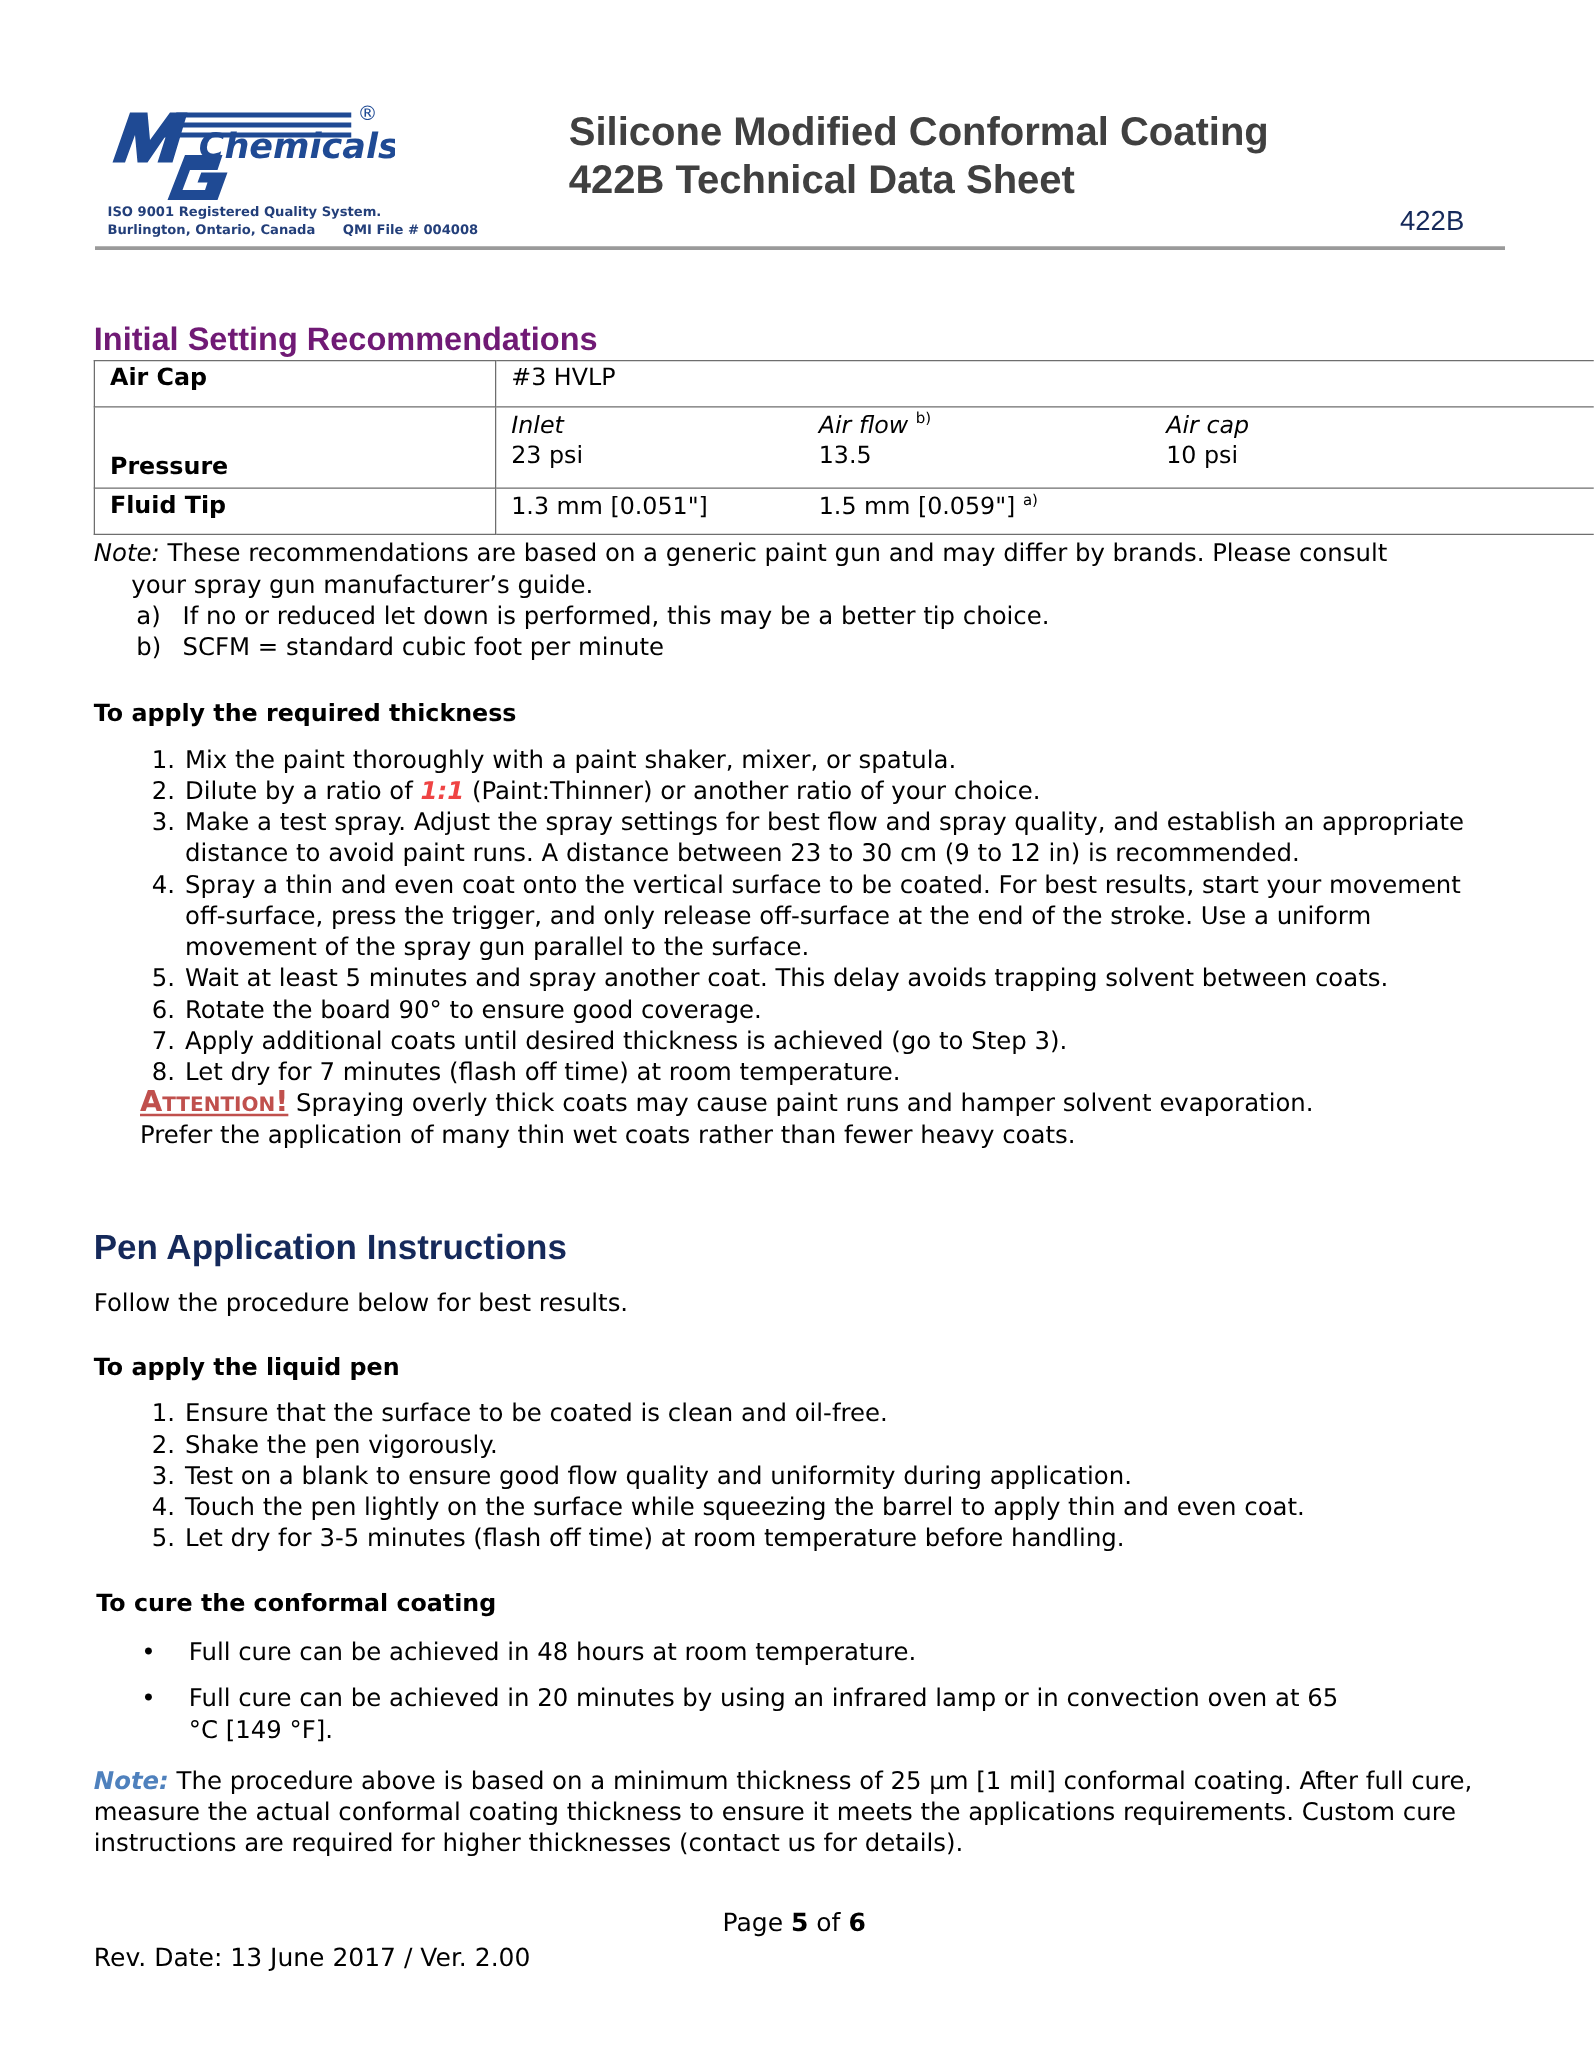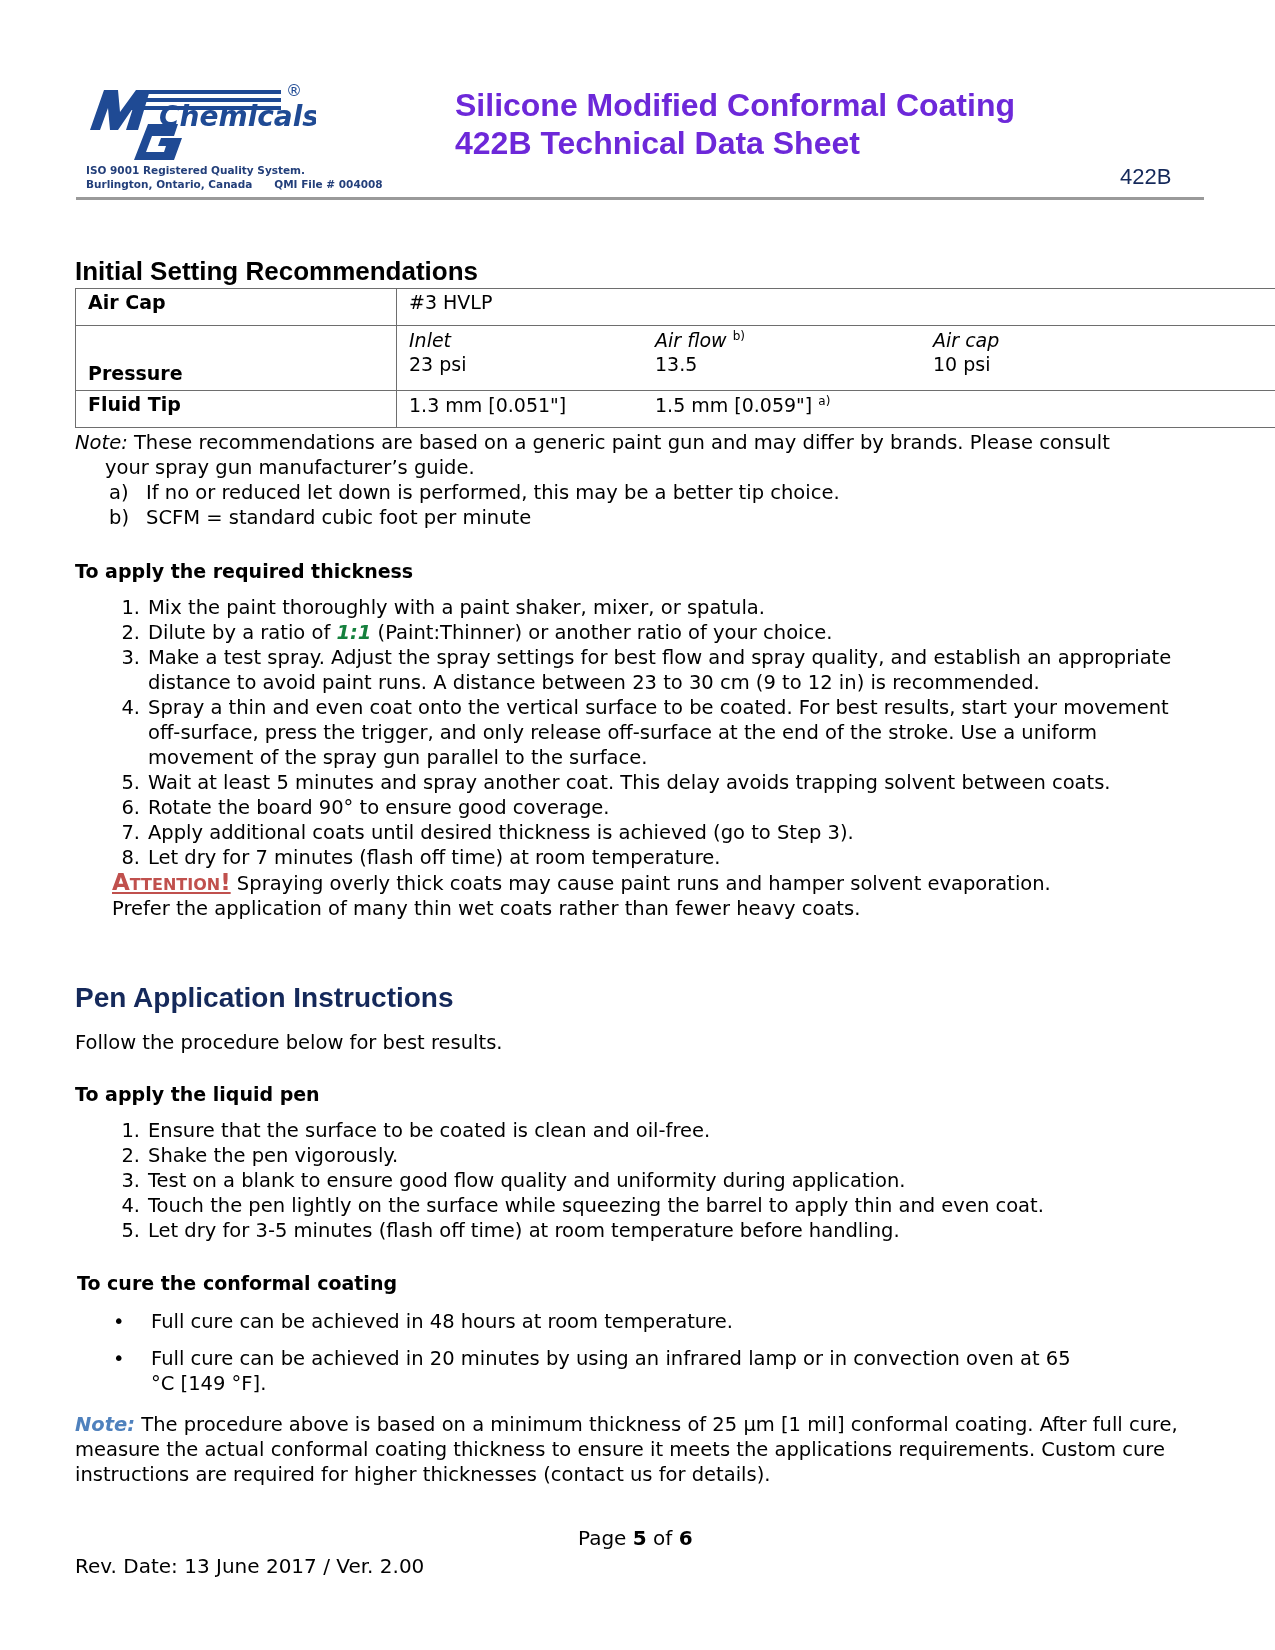--- a/index.html
+++ b/index.html
@@ -4,43 +4,43 @@
 <style>
   html, body { margin: 0; padding: 0; background: #ffffff; }
   body { width: 1275px; height: 1650px; position: relative; overflow: hidden;
          font-family: "DejaVu Sans", sans-serif; color: #000; }
   .abs { position: absolute; }
 
   
   .logo { left: 86px; top: 80px; width: 230px; height: 110px; }
   .logo-svg { display: block; }
   .iso { left: 86px; top: 163px; font-family: "DejaVu Sans", sans-serif; font-size: 10.5px; line-height: 14px; color: #233f7a; font-weight: bold; white-space: pre; }
-  .doc-title { left: 455px; top: 86px; font-family: "Liberation Sans", sans-serif; font-weight: bold; font-size: 32px; line-height: 38px; color: #6d28d9; }
+  .doc-title { left: 455px; top: 86px; font-family: "Liberation Sans", sans-serif; font-weight: bold; font-size: 32px; line-height: 38px; color: #404040; }
   .doc-code { left: 1120px; top: 164px; font-family: "Liberation Sans", sans-serif; font-size: 22px; color: #15295a; }
   .header-rule { left: 76px; top: 197px; width: 1128px; height: 3px; background: #9a9a9a; }
 
   
-  .h-blue { font-family: "Liberation Sans", sans-serif; font-weight: bold; font-size: 26px; color: #000000; }
+  .h-blue { font-family: "Liberation Sans", sans-serif; font-weight: bold; font-size: 26px; color: #701a75; }
   .h-navy { font-family: "Liberation Sans", sans-serif; font-weight: bold; font-size: 28px; color: #15295a; }
   .h-sub { font-family: "DejaVu Sans", sans-serif; font-weight: bold; font-size: 19px; }
 
   
   .settings { left: 75px; top: 288px; width: 1214px; border-collapse: collapse; font-size: 19px; }
   .settings td { border: 1.5px solid #6e6e6e; padding: 2px 12px; vertical-align: top; }
   .settings .lbl { font-weight: bold; width: 296px; }
   .inner { display: flex; }
   .inner > div { line-height: 24px; }
   .it { font-style: italic; }
   sup { font-size: 12px; vertical-align: super; line-height: 0; }
 
   .body-text { font-size: 19.5px; line-height: 25px; }
   ol.steps { margin: 0; padding: 0; list-style: none; }
   ol.steps li { position: relative; padding-left: 38px; }
   ol.steps li .num { position: absolute; left: 0; width: 30px; text-align: right; }
-  .ratio { color: #15803d; font-weight: bold; font-style: italic; }
+  .ratio { color: #ef4444; font-weight: bold; font-style: italic; }
   .attn { color: #c0504d; font-weight: bold; text-decoration: underline; font-variant: small-caps; font-size: 23px; }
   .note-blue { color: #4f81bd; font-weight: bold; font-style: italic; }
   ul.bullets { margin: 0; padding: 0; list-style: none; }
   ul.bullets li { position: relative; padding-left: 76px; margin-bottom: 12px; }
   ul.bullets li::before { content: "•"; position: absolute; left: 38px; }
 
   .footer-page { left: 578px; top: 1526px; font-size: 20px; }
   .footer-rev { left: 75px; top: 1554px; font-size: 20px; }
 </style>
 </head>

